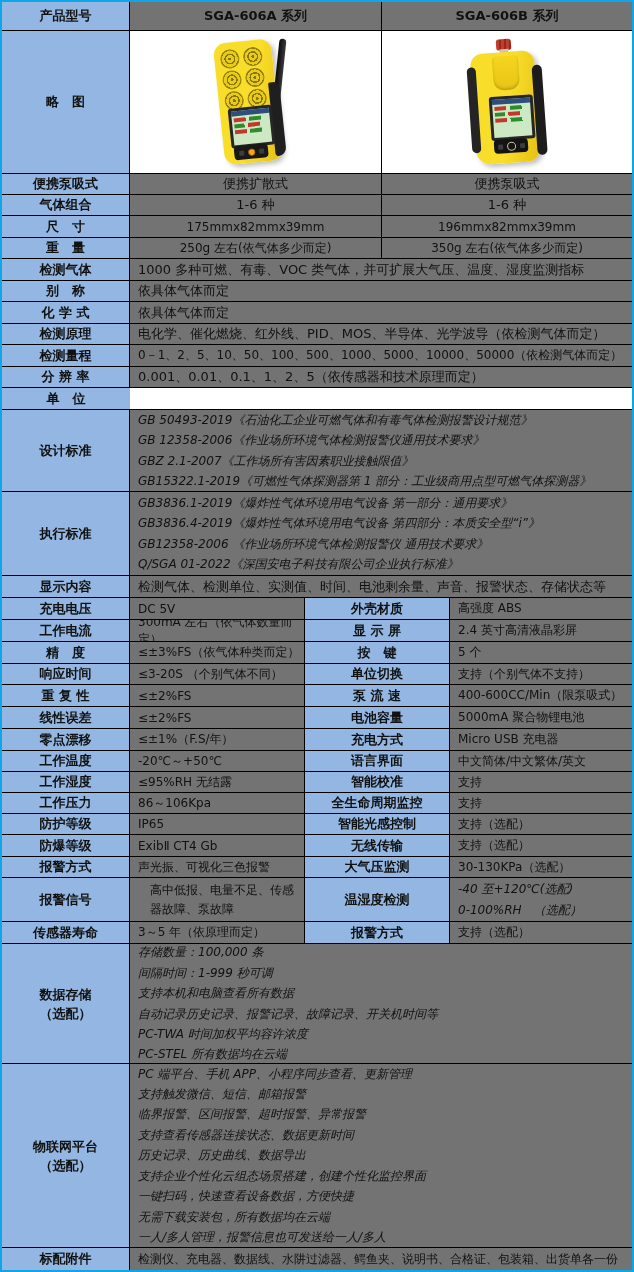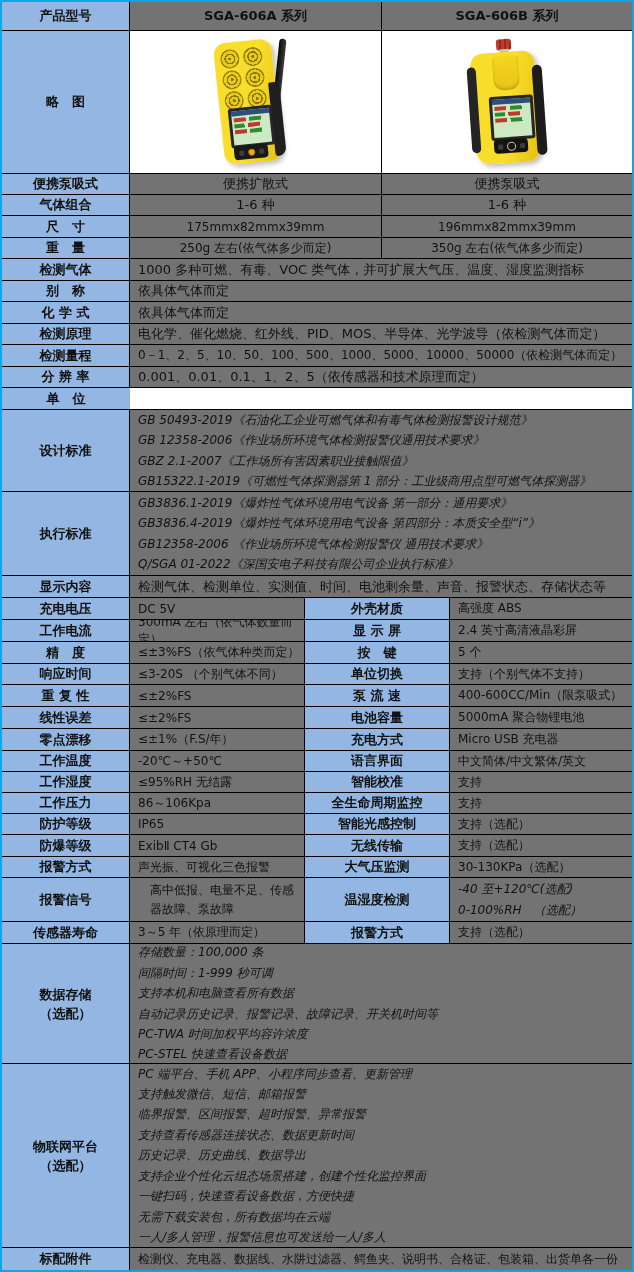--- a/index.html
+++ b/index.html
@@ -298,21 +298,21 @@
     <div class="cell lbl wL col2">
       <div>数据存储</div>
       <div>（选配）</div>
     </div>
     <div class="cell val wB lines small">
       <div>存储数量：100,000 条</div>
       <div>间隔时间：1-999 秒可调</div>
       <div>支持本机和电脑查看所有数据</div>
       <div>自动记录历史记录、报警记录、故障记录、开关机时间等</div>
       <div>PC-TWA 时间加权平均容许浓度</div>
-      <div>PC-STEL 快速查看设备数据</div>
+      <div>PC-STEL 所有数据均在云端</div>
     </div>
   </div>
 
   <div class="row" style="height:184px">
     <div class="cell lbl wL col2">
       <div>物联网平台</div>
       <div>（选配）</div>
     </div>
     <div class="cell val wB lines small">
       <div>PC 端平台、手机 APP、小程序同步查看、更新管理</div>

